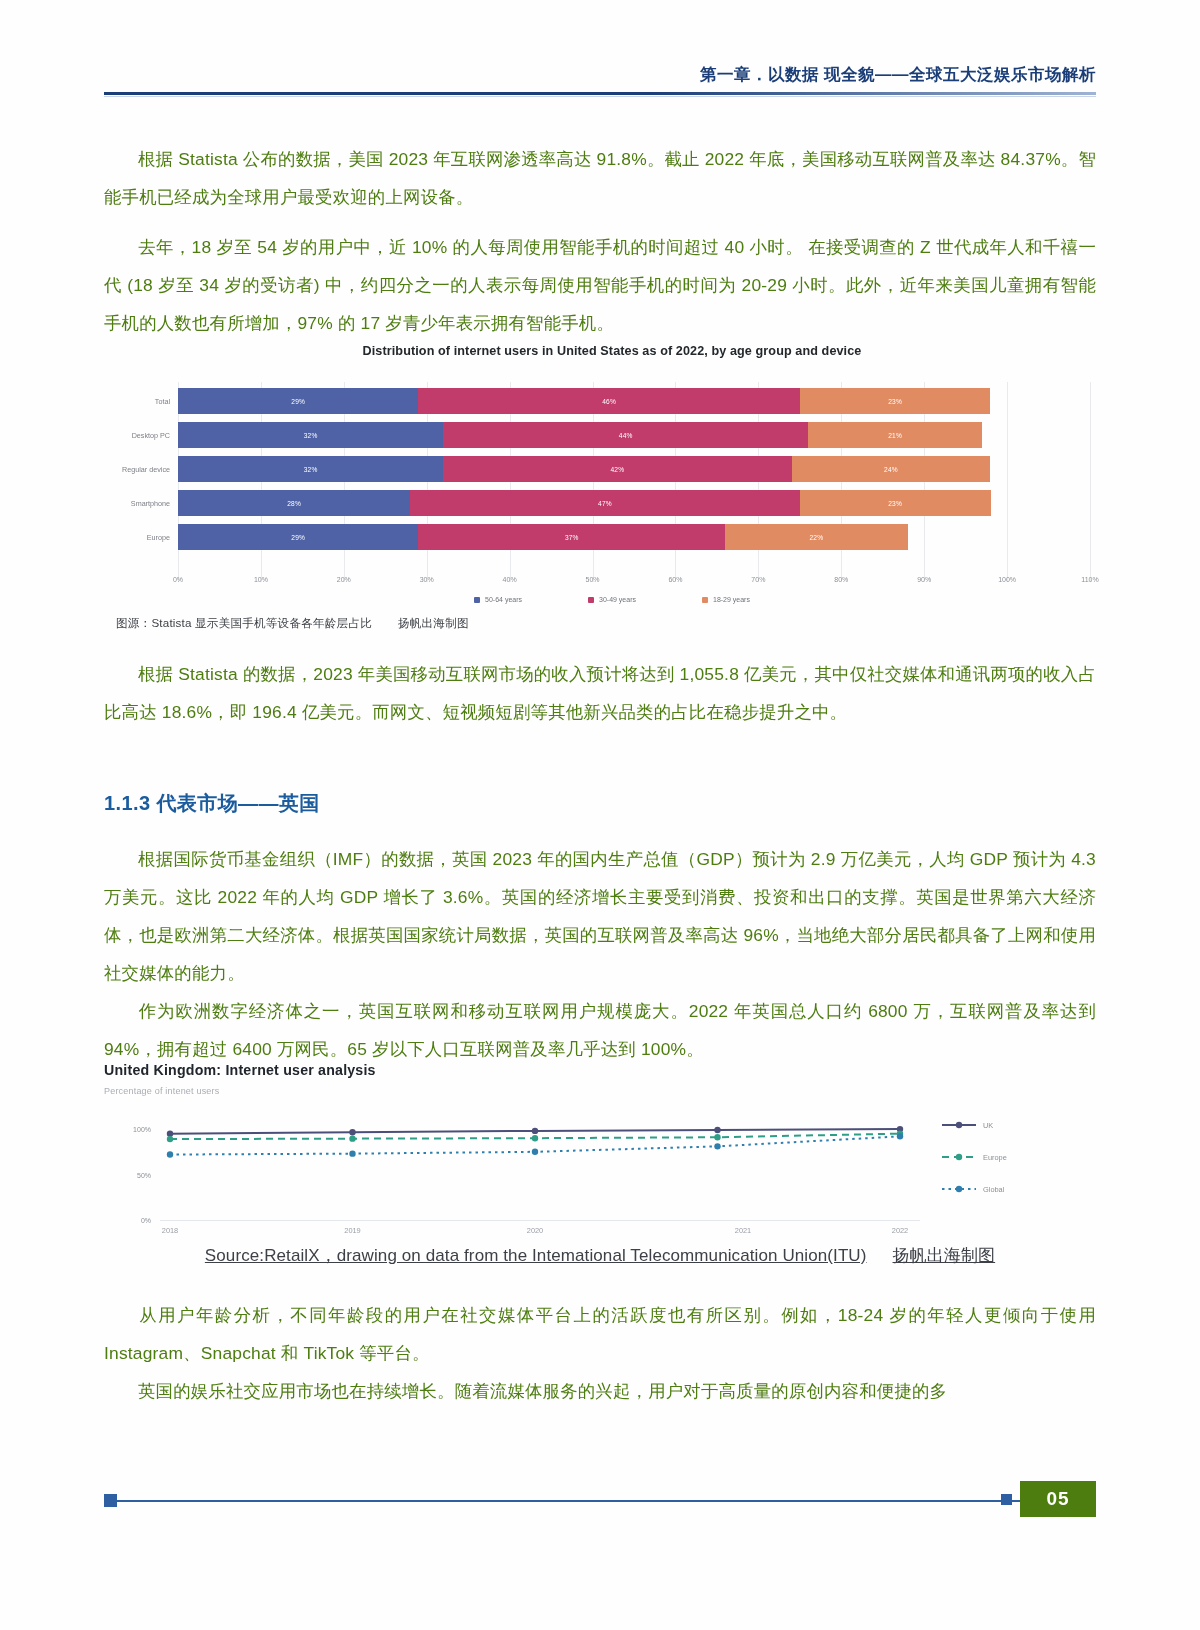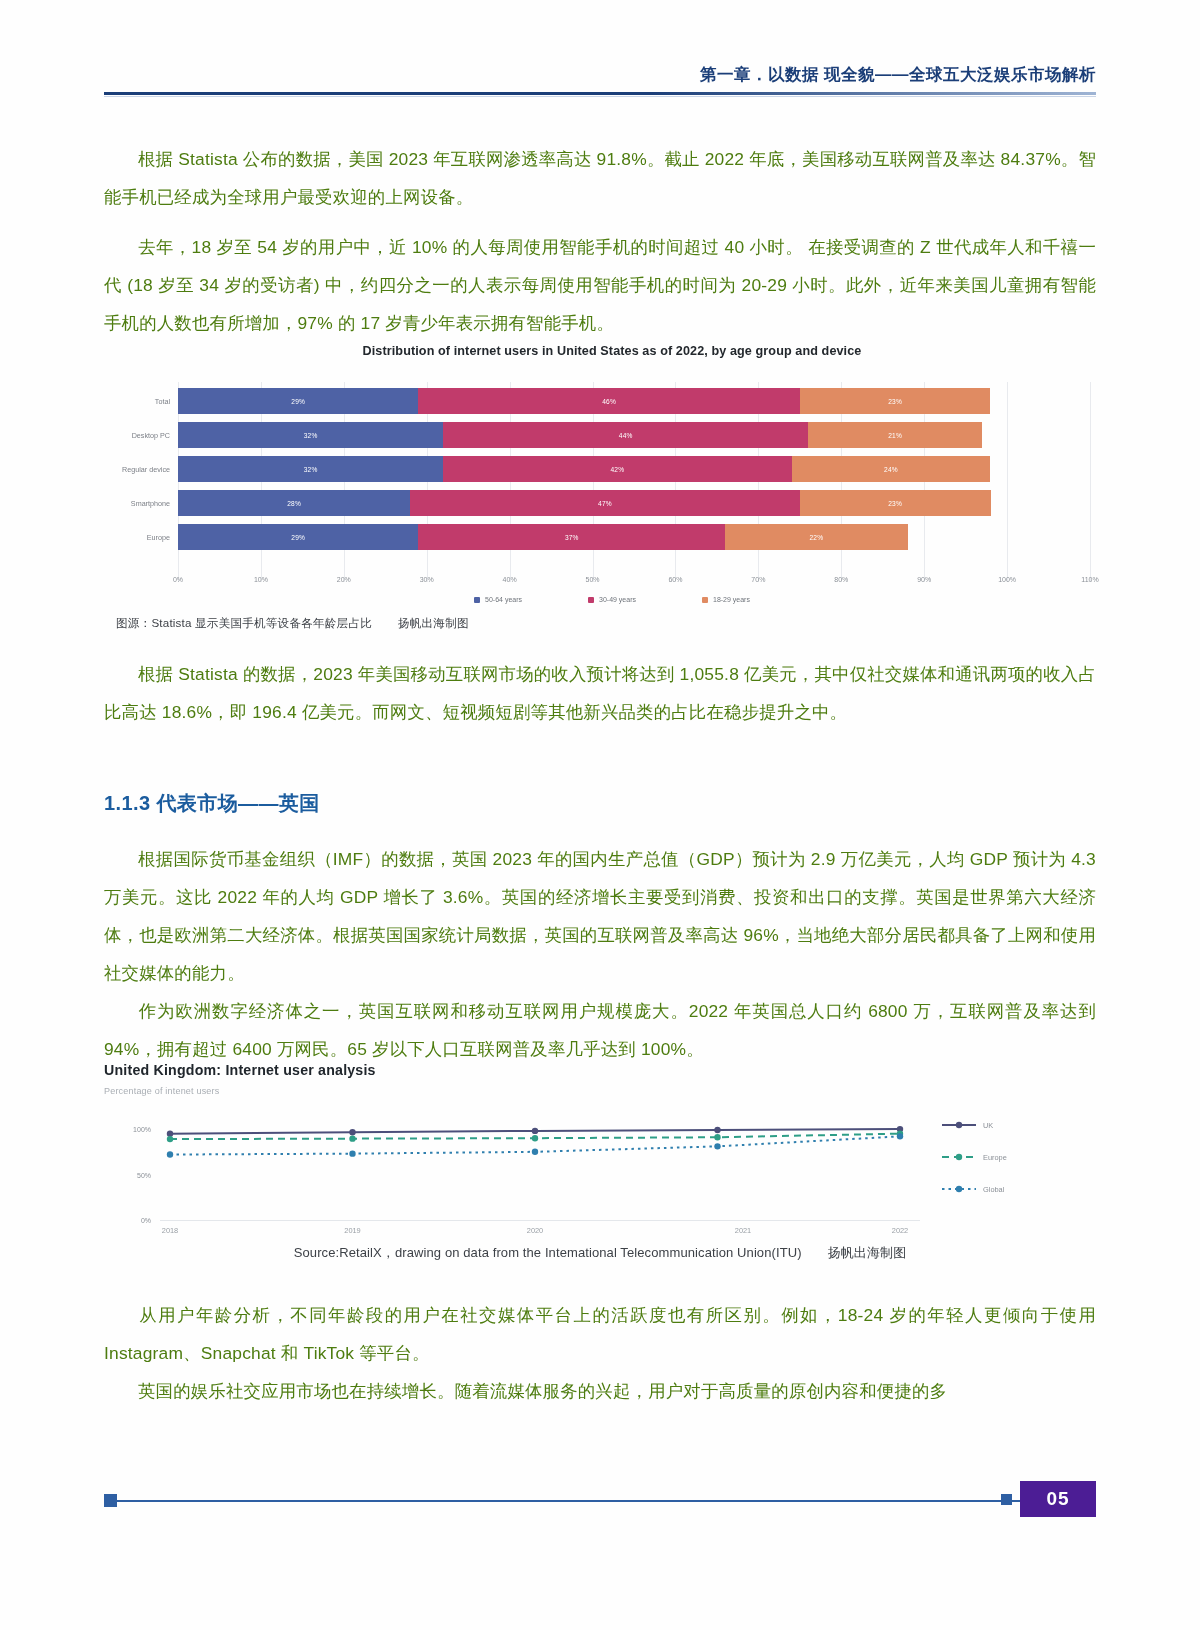--- a/index.html
+++ b/index.html
@@ -123,36 +123,36 @@
   }
   .lc-legend{
     position:absolute;left:838px;top:58px;width:150px;
   }
   .lc-lgrow{
     position:absolute;display:flex;align-items:center;gap:7px;
   }
   .lc-lgtx{font-size:7.4px;color:#8b9097;}
   .lc-src{
     position:absolute;left:0;right:0;top:182px;text-align:center;
-    font-size:13px;color:#3d4147;letter-spacing:.1px;
+    font-size:17px;color:#3d4147;letter-spacing:.1px;text-decoration:underline;
   }
   .lc-src .credit{margin-left:26px;}
 
   
   .ftr-rule{
     position:absolute;left:104px;top:1500px;width:992px;height:2px;
     background:#2e5fa3;
   }
   .ftr-sq-l{
     position:absolute;left:104px;top:1494px;width:13px;height:13px;
     background:#2e5fa3;
   }
   .ftr-pagebox{
     position:absolute;right:104px;top:1481px;width:76px;height:36px;
-    background:#4c1d95;display:flex;align-items:center;justify-content:center;
+    background:#4d7c0f;display:flex;align-items:center;justify-content:center;
   }
   .ftr-pagenum{
     color:#ffffff;font-size:19px;font-weight:bold;letter-spacing:1px;
   }
   .ftr-sq-r{
     position:absolute;right:188px;top:1494px;width:11px;height:11px;
     background:#2e5fa3;
   }
 </style>
 </head>

